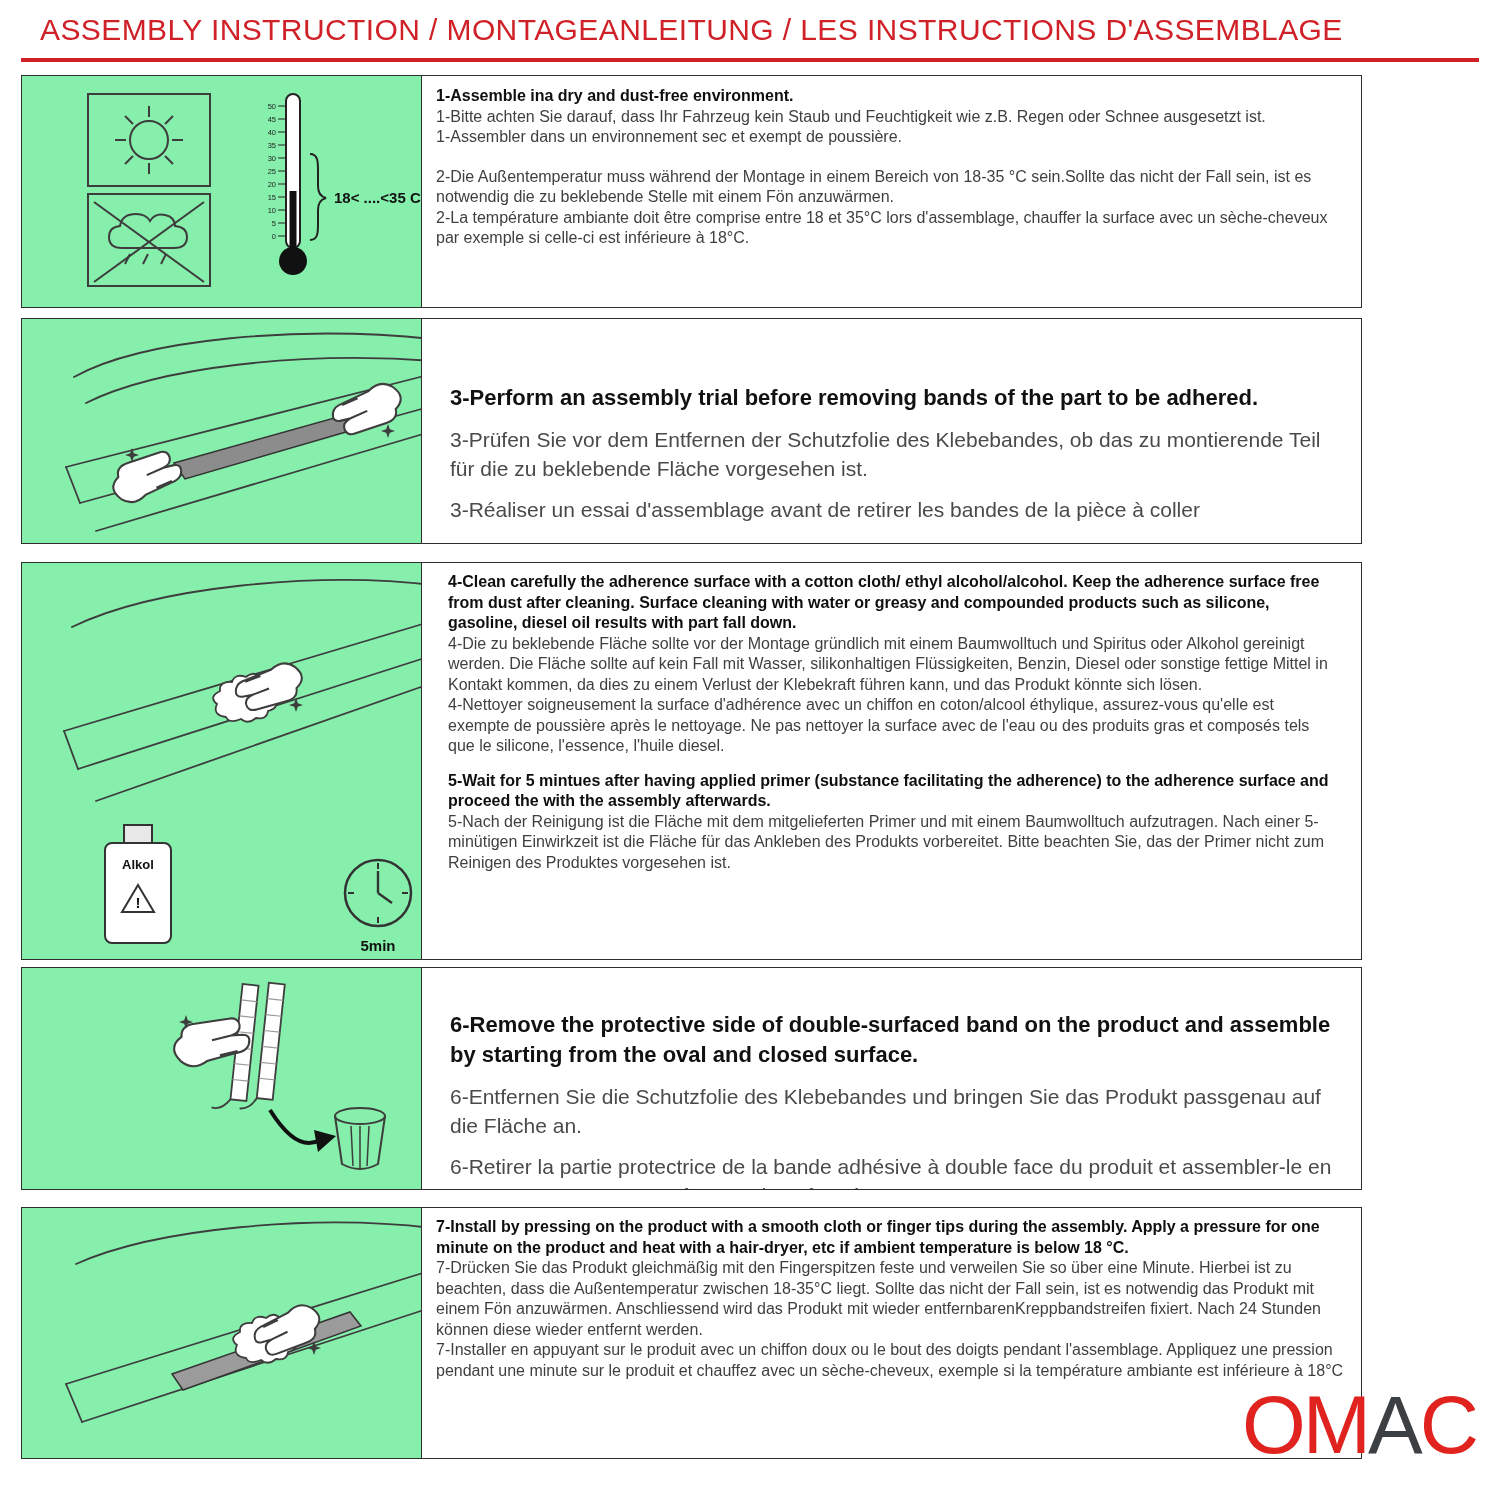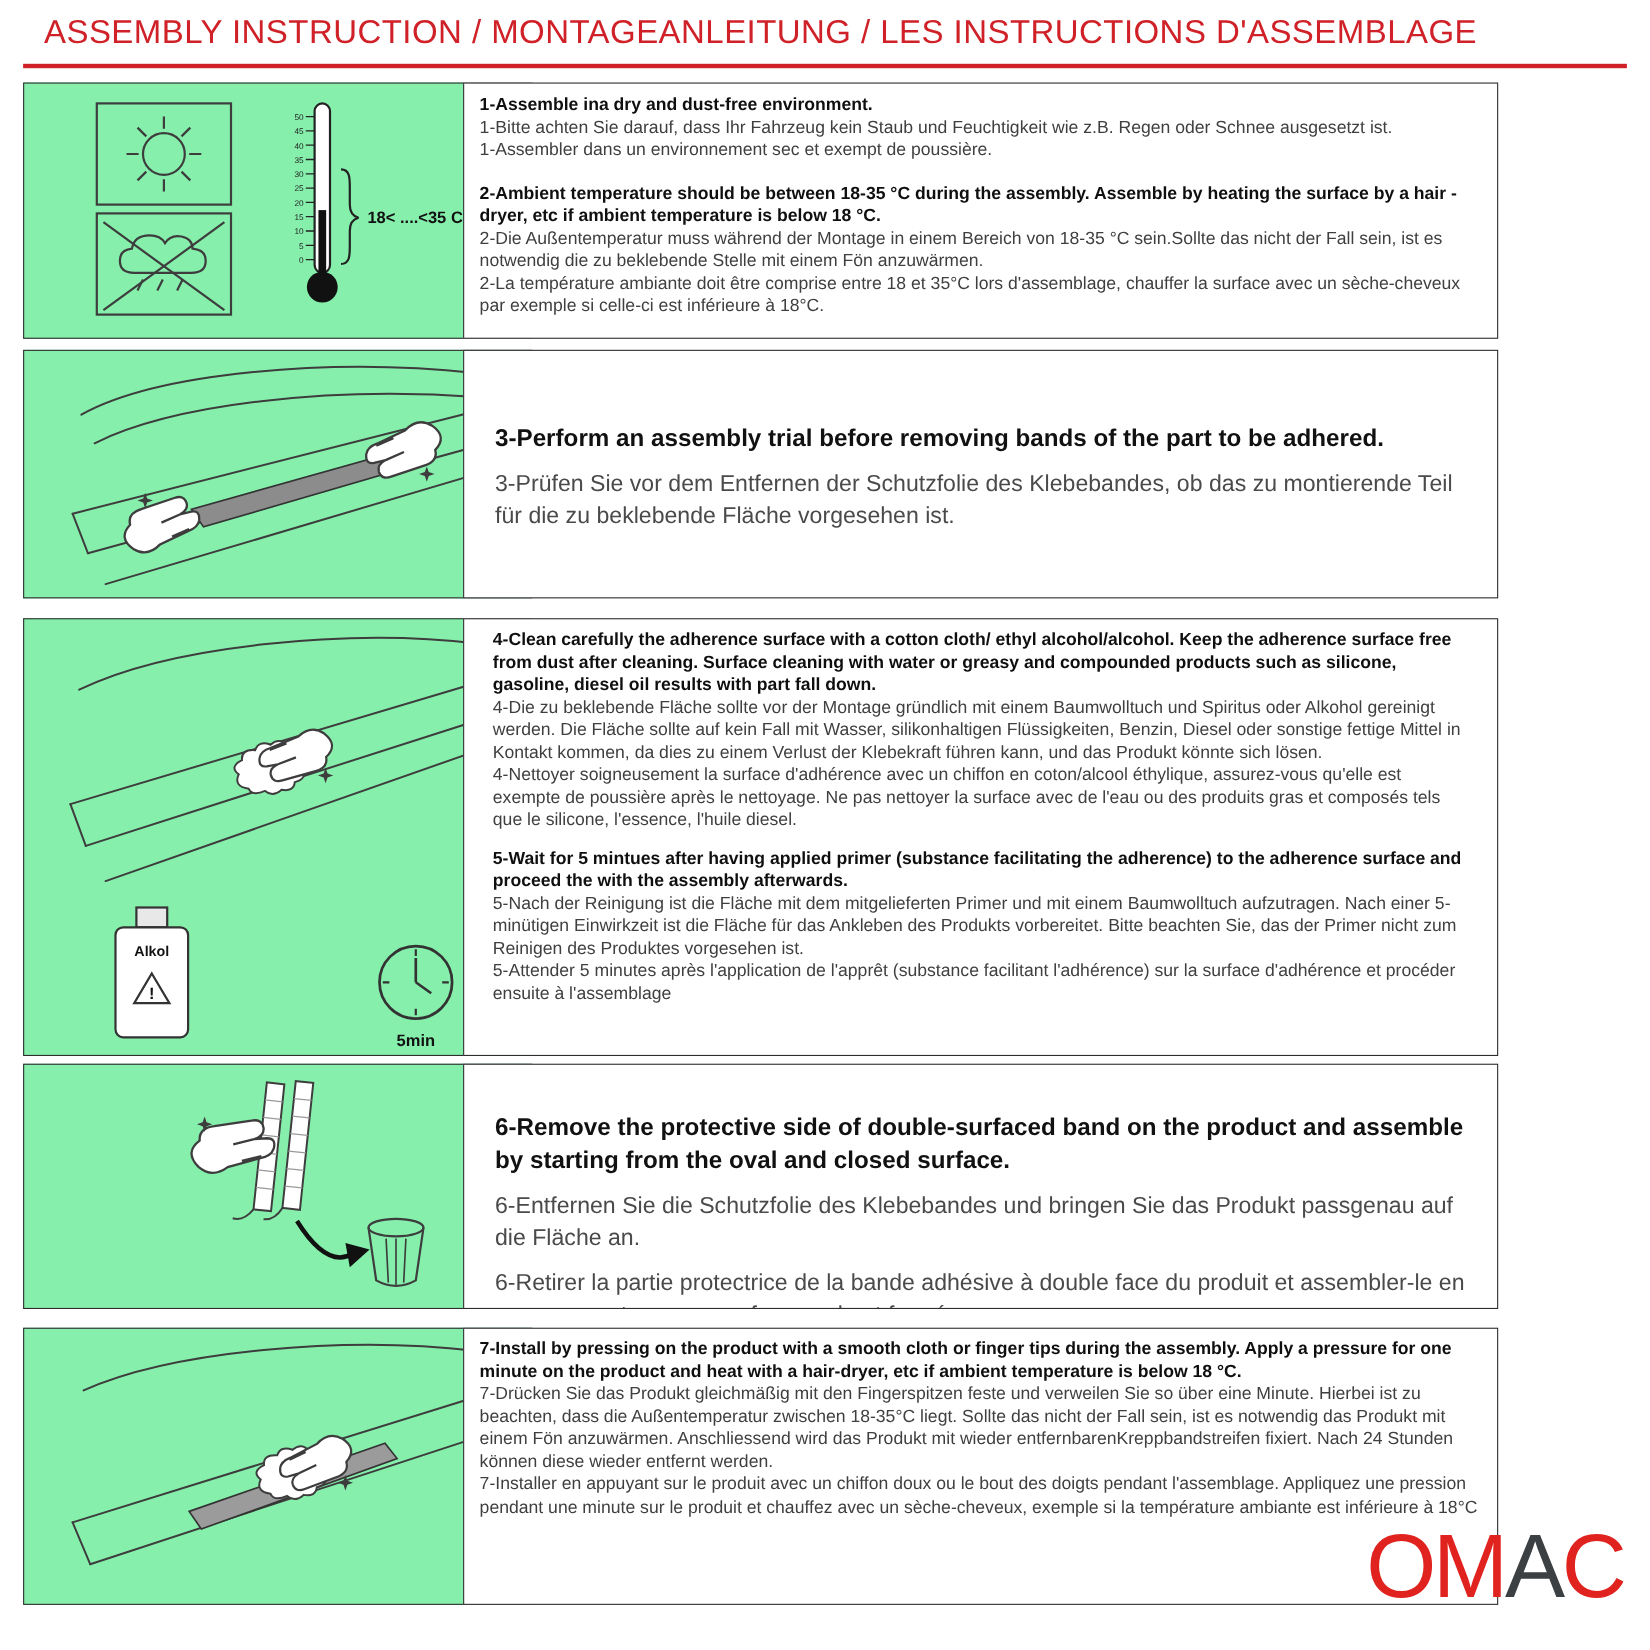--- a/index.html
+++ b/index.html
@@ -84,21 +84,20 @@
           <path d="M252,78 C260,78 260,86 260,94 L260,110 C260,118 264,121 268,122 C264,123 260,126 260,134 L260,148 C260,156 260,164 252,164" fill="none" stroke="#222" stroke-width="2"></path>
           <text x="276" y="127" font-size="15" font-weight="bold" fill="#111">18&lt; ....&lt;35 C</text>
         </g>
       </svg>
     </div>
     <div class="textbox small pad-a">
       <p class="b">1-Assemble ina dry and dust-free environment.</p>
       <p>1-Bitte achten Sie darauf, dass Ihr Fahrzeug kein Staub und Feuchtigkeit wie z.B. Regen oder Schnee ausgesetzt ist.</p>
       <p>1-Assembler dans un environnement sec et exempt de poussière.</p>
       <div class="gap"></div>
-      <p class="b">2-Ambient temperature should be between 18-35 °C  during the assembly. Assemble by heating the surface by a hair -dryer, etc if ambient temperature is below 18 °C.</p>
       <p>2-Die Außentemperatur muss während der Montage in einem Bereich von 18-35 °C  sein.Sollte das nicht der Fall sein, ist es notwendig die zu beklebende Stelle mit einem Fön anzuwärmen.</p>
       <p>2-La température ambiante doit être comprise entre 18 et 35°C lors d'assemblage, chauffer la surface avec un sèche-cheveux par exemple si celle-ci est inférieure à 18°C.</p>
     </div>
   </section>
 
   <section class="row" style="top:318px;height:226px">
     <div class="figbox">
       <svg viewBox="0 0 389 224" preserveAspectRatio="xMidYMid meet">
         <g fill="none" stroke="#3d3d3d" stroke-width="1.8" stroke-linecap="round" stroke-linejoin="round">
           <path d="M16,58 C84,20 240,6 374,20"></path>
@@ -111,20 +110,21 @@
         <polygon points="116,144 294,94 305,108 127,160" fill="#8c8c8c" stroke="#333" stroke-width="1.5"></polygon>
         <use href="#hand" transform="translate(86,162) rotate(-28) scale(1.3)" fill="#fff" stroke="#3d3d3d" stroke-width="1.6"></use>
         <use href="#hand" transform="translate(312,86) rotate(152) scale(1.3)" fill="#fff" stroke="#3d3d3d" stroke-width="1.6"></use>
         <use href="#star4" transform="translate(74,136)" fill="#3d3d3d"></use>
         <use href="#star4" transform="translate(330,112)" fill="#3d3d3d"></use>
       </svg>
     </div>
     <div class="textbox big pad-b">
       <p class="b">3-Perform an assembly trial before removing bands of the part to be adhered.</p>
       <p>3-Prüfen Sie vor dem Entfernen der Schutzfolie des Klebebandes, ob das zu montierende Teil für die zu beklebende Fläche vorgesehen ist.</p>
+      <p>3-Réaliser un essai d'assemblage avant de retirer les bandes de la pièce à coller</p>
     </div>
   </section>
 
   <section class="row" style="top:562px;height:398px">
     <div class="figbox">
       <svg viewBox="0 0 389 396" preserveAspectRatio="xMidYMid meet">
         <g fill="none" stroke="#3d3d3d" stroke-width="1.8" stroke-linecap="round">
           <path d="M14,64 C96,24 258,8 376,22"></path>
           <path d="M6,168 L368,60"></path>
           <path d="M20,206 L376,92"></path>
@@ -149,21 +149,20 @@
         <text x="320" y="388" text-anchor="middle" font-size="15" font-weight="bold" fill="#111">5min</text>
       </svg>
     </div>
     <div class="textbox small pad-c">
       <p class="b">4-Clean carefully the adherence surface with a cotton cloth/ ethyl alcohol/alcohol. Keep the adherence surface free from dust after cleaning. Surface cleaning with water or greasy and compounded products such as silicone, gasoline, diesel oil results with part fall down.</p>
       <p>4-Die zu beklebende Fläche sollte vor der Montage gründlich mit einem Baumwolltuch und Spiritus oder Alkohol gereinigt werden. Die Fläche sollte auf kein Fall mit Wasser, silikonhaltigen Flüssigkeiten, Benzin, Diesel oder sonstige fettige Mittel in Kontakt kommen, da dies zu einem Verlust der Klebekraft führen kann, und das Produkt könnte sich lösen.</p>
       <p>4-Nettoyer soigneusement la surface d'adhérence avec un chiffon en coton/alcool éthylique, assurez-vous qu'elle est exempte de poussière après le nettoyage. Ne pas nettoyer la surface avec de l'eau ou des produits gras et composés tels que le silicone, l'essence, l'huile diesel.</p>
       <div class="gap-sm"></div>
       <p class="b">5-Wait for 5 mintues after having applied primer (substance facilitating the adherence) to the adherence surface and proceed the with the assembly afterwards.</p>
       <p>5-Nach der Reinigung ist die Fläche mit dem mitgelieferten Primer und mit einem Baumwolltuch aufzutragen. Nach einer 5-minütigen Einwirkzeit ist die Fläche für das Ankleben des Produkts vorbereitet. Bitte beachten Sie, das der Primer nicht zum Reinigen des Produktes vorgesehen ist.</p>
-      <p>5-Attender 5 minutes après l'application de l'apprêt (substance facilitant l'adhérence) sur la surface d'adhérence et procéder ensuite à l'assemblage</p>
     </div>
   </section>
 
   <section class="row" style="top:967px;height:223px">
     <div class="figbox">
       <svg viewBox="0 0 389 221" preserveAspectRatio="xMidYMid meet">
         <g transform="rotate(6 200 80)">
           <g fill="#fff" stroke="#3d3d3d" stroke-width="1.8">
             <rect x="178" y="18" width="16" height="116"></rect>
             <rect x="204" y="14" width="16" height="116"></rect>

